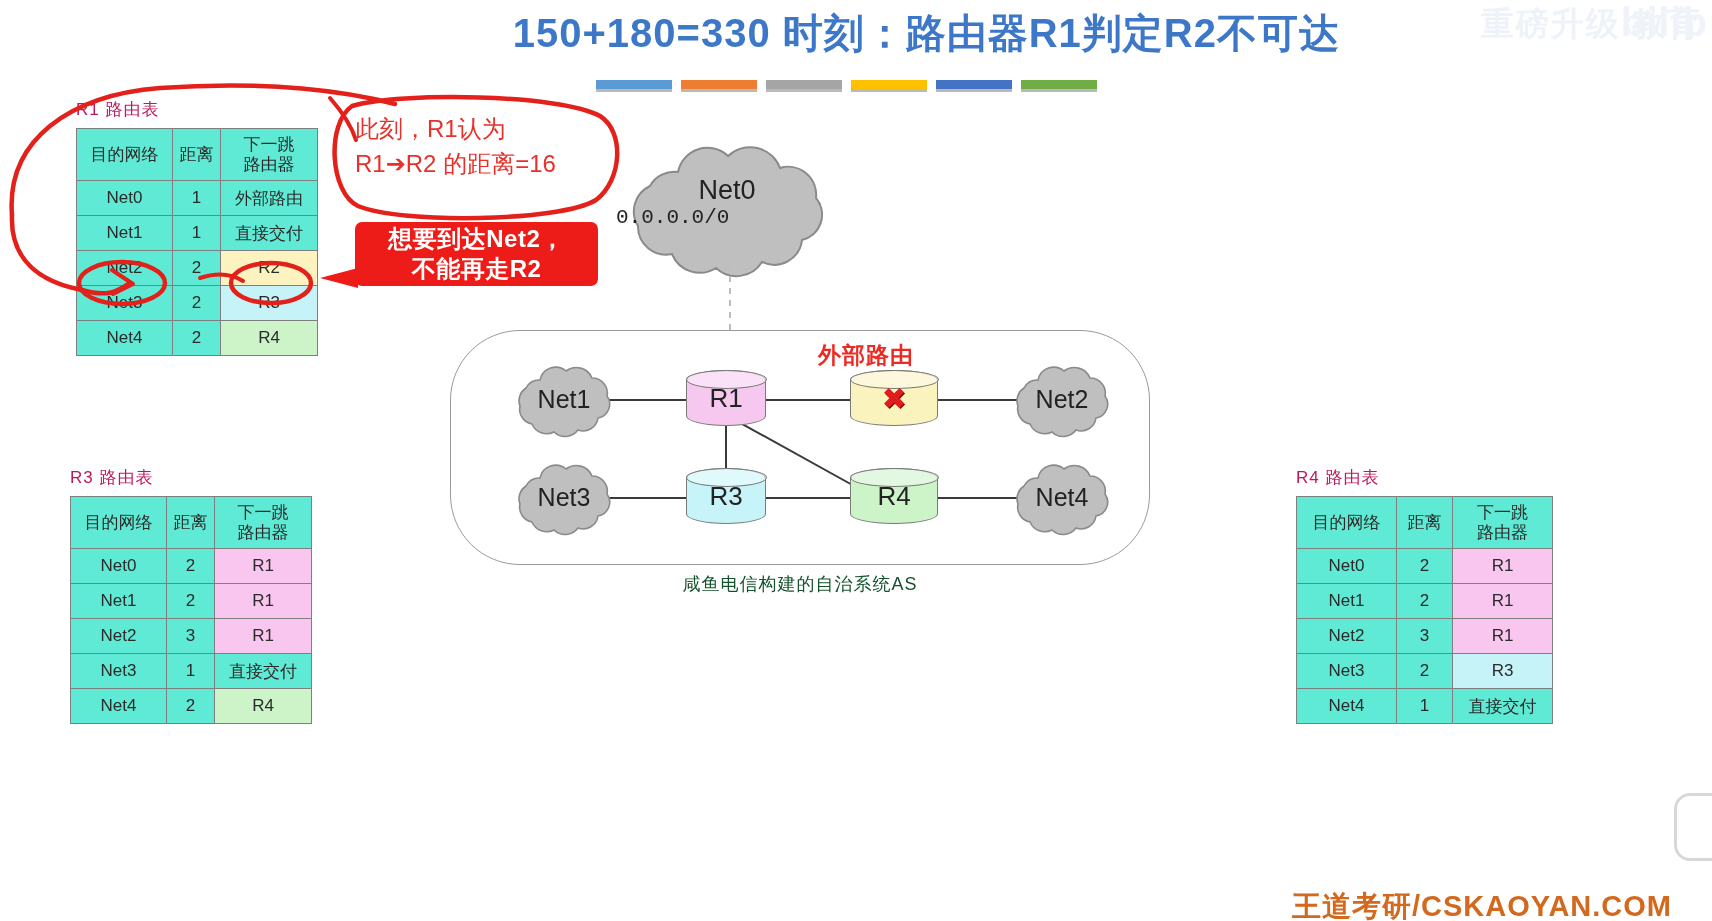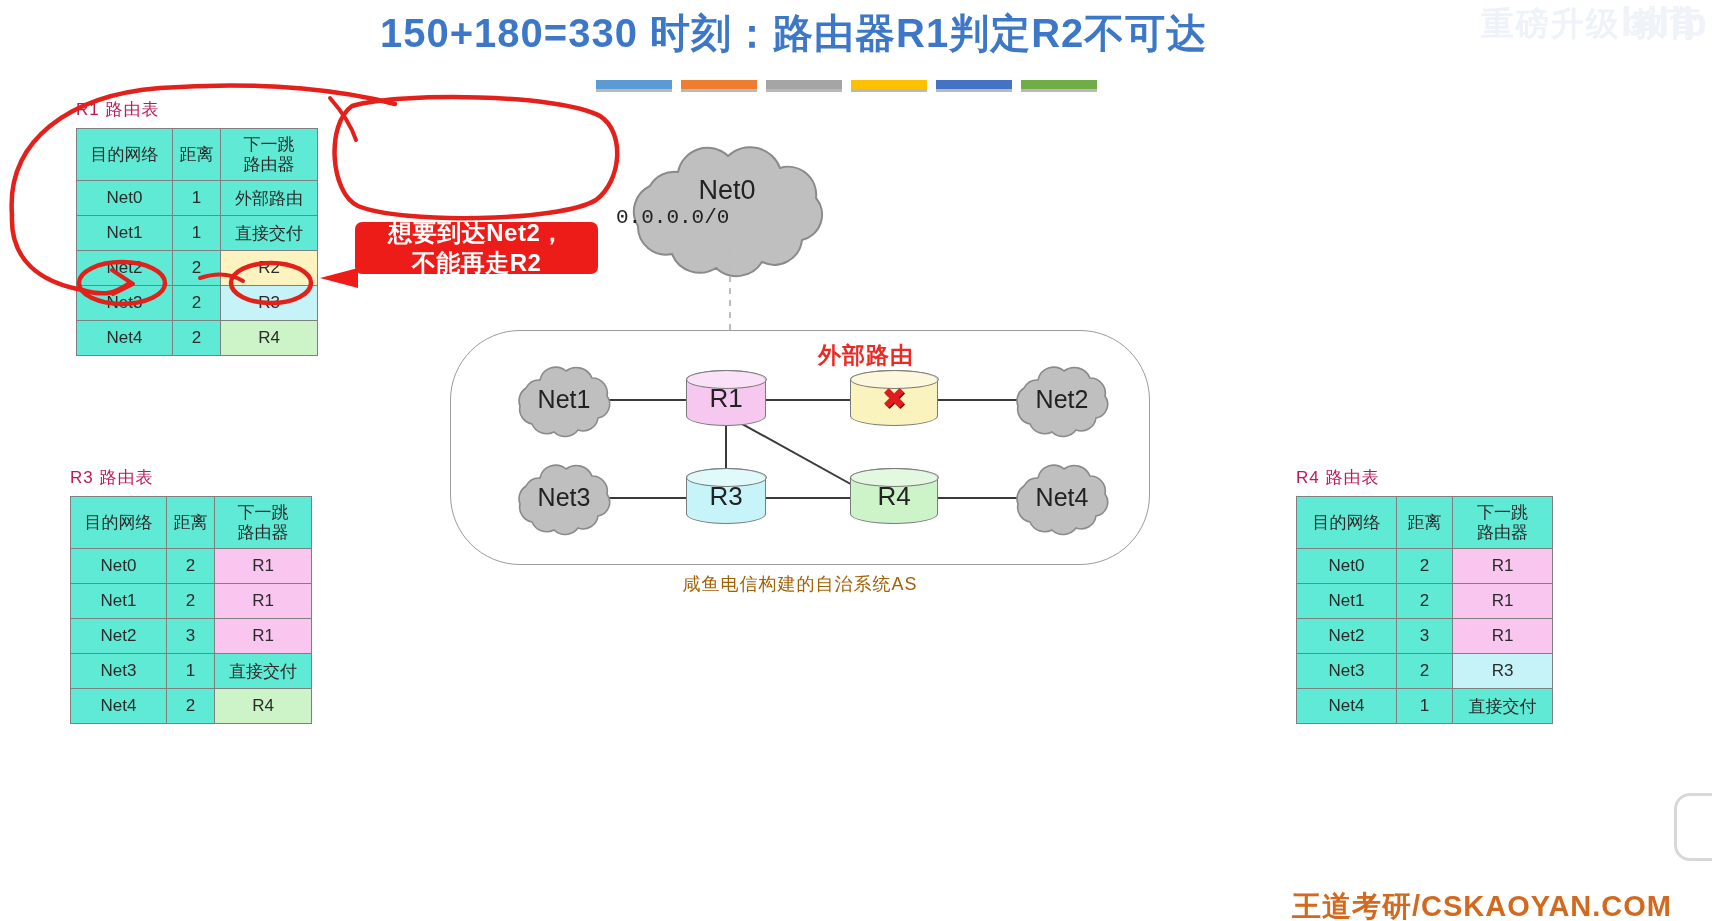--- a/index.html
+++ b/index.html
@@ -7,21 +7,21 @@
     width: 1712px; height: 921px;
     background: #ffffff;
     font-family: "Liberation Sans", "DejaVu Sans", sans-serif;
     overflow: hidden;
   }
   #stage { position: relative; width: 1712px; height: 921px; background:#fff; }
 
   
   .title {
     position: absolute; left: 380px; top: 6px; width: 960px;
-    text-align: left;
+    text-align: right;
     font-size: 40px; font-weight: bold; color: #3d78c8;
     letter-spacing: 1px; white-space: nowrap;
   }
   .title-bars {
     position: absolute; left: 596px; top: 80px;
     display: flex; gap: 9px;
   }
   .title-bars span {
     display:block; width: 76px; height: 12px;
     border-bottom: 3px solid #b9b9b9;
@@ -86,21 +86,21 @@
 
   .callout-text {
     position:absolute; left: 355px; top: 112px;
     width: 250px; color:#e8302a; font-size: 24px;
     line-height: 1.45; text-align:left; white-space: nowrap;
   }
   .callout-text .l2 { letter-spacing: 0px; }
 
   .bubble {
     position: absolute; left: 355px; top: 222px;
-    width: 243px; height: 52px;
+    width: 243px; height: 64px;
     background: #ee1c18; border-radius: 7px;
     color: #ffffff; font-size: 24px; font-weight: bold;
     display:flex; flex-direction: column;
     align-items:center; justify-content:center;
     line-height: 1.25; letter-spacing: 0.5px;
   }
   .bubble-tail {
     position:absolute; left: 320px; top: 268px;
     width: 0; height: 0;
     border-top: 10px solid transparent;
@@ -110,21 +110,21 @@
 
   
   .as-box {
     position:absolute; left: 450px; top: 330px;
     width: 700px; height: 235px;
     border: 1.6px solid #9a9a9a; border-radius: 70px;
     background: #fff;
   }
   .as-label {
     position:absolute; left: 450px; top: 572px; width: 700px;
-    text-align:center; font-size: 18px; color: #a16207; letter-spacing:1px;
+    text-align:center; font-size: 18px; color: #14532d; letter-spacing:1px;
   }
 
   .cyl {
     position:absolute;
     border: 1.5px solid #7a7a7a;
     border-radius: 50% / 18%;
     display:flex; align-items:center; justify-content:center;
     font-size: 26px; color:#222;
   }
   .cyl::before {
@@ -309,20 +309,24 @@
 
     <ellipse cx="271" cy="283" rx="40" ry="20" fill="none" stroke="#e3201a" stroke-width="4.5"></ellipse>
     <path d="M 200 278 C 218 272 232 274 243 281" fill="none" stroke="#e3201a" stroke-width="4" stroke-linecap="round"></path>
 
     <path d="M 352 106 C 400 92 560 94 600 116 C 625 132 622 180 596 200
              C 560 222 400 224 358 206 C 330 193 326 124 352 106 Z" fill="none" stroke="#e3201a" stroke-width="4.5" stroke-linejoin="round"></path>
 
     <path d="M 330 98 C 345 115 352 128 356 140" fill="none" stroke="#e3201a" stroke-width="4" stroke-linecap="round"></path>
   </svg>
 
+  <div class="callout-text">
+    <div>此刻，R1认为</div>
+    <div class="l2">R1➔R2 的距离=16</div>
+  </div>
 
   <div class="bubble-tail"></div>
   <div class="bubble">
     <div>想要到达Net2，</div>
     <div>不能再走R2</div>
   </div>
 
   <svg style="position:absolute; left:616px; top:140px; width:222px; height:140px;" viewBox="0 0 222 140">
     <path d="M62 32 A30 30 0 0 1 112 16 A32 32 0 0 1 164 28 A28 28 0 0 1 200 58
              A26 26 0 0 1 186 100 A28 28 0 0 1 146 122 A30 30 0 0 1 100 128

